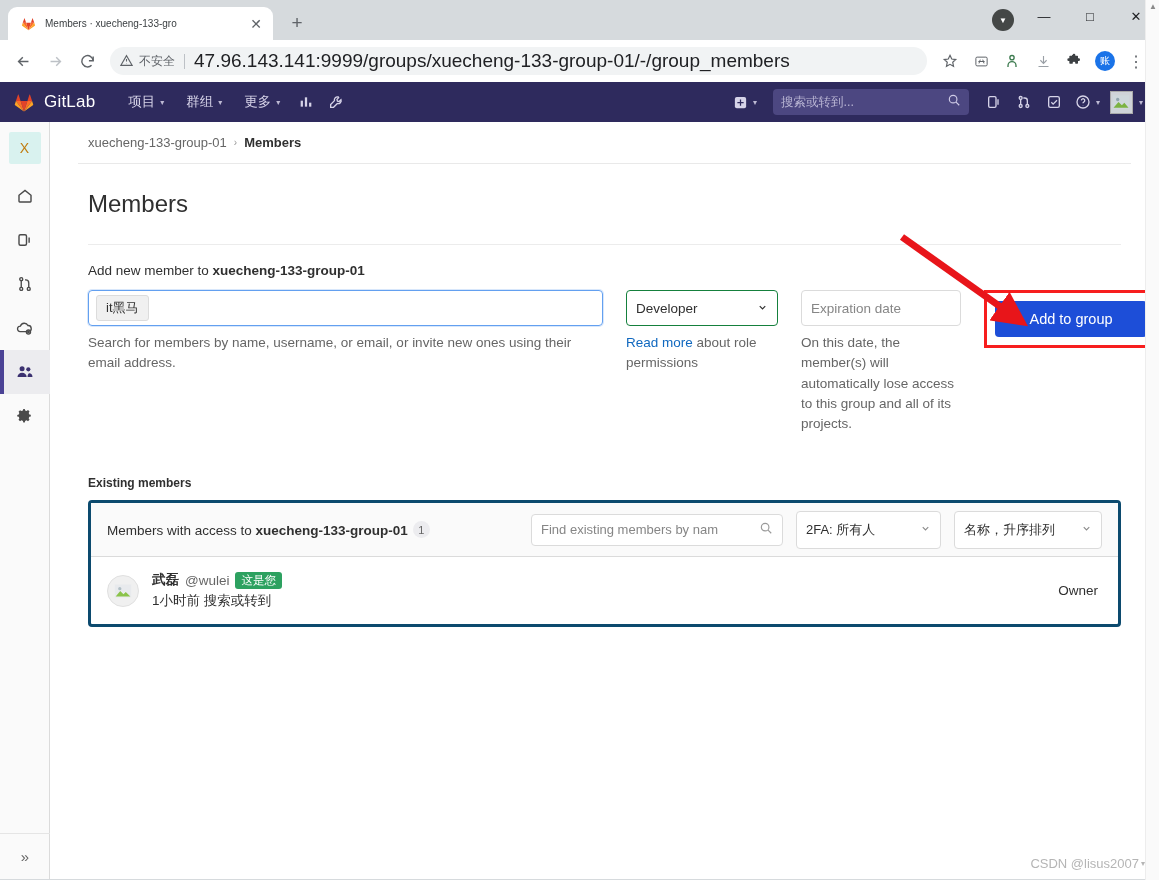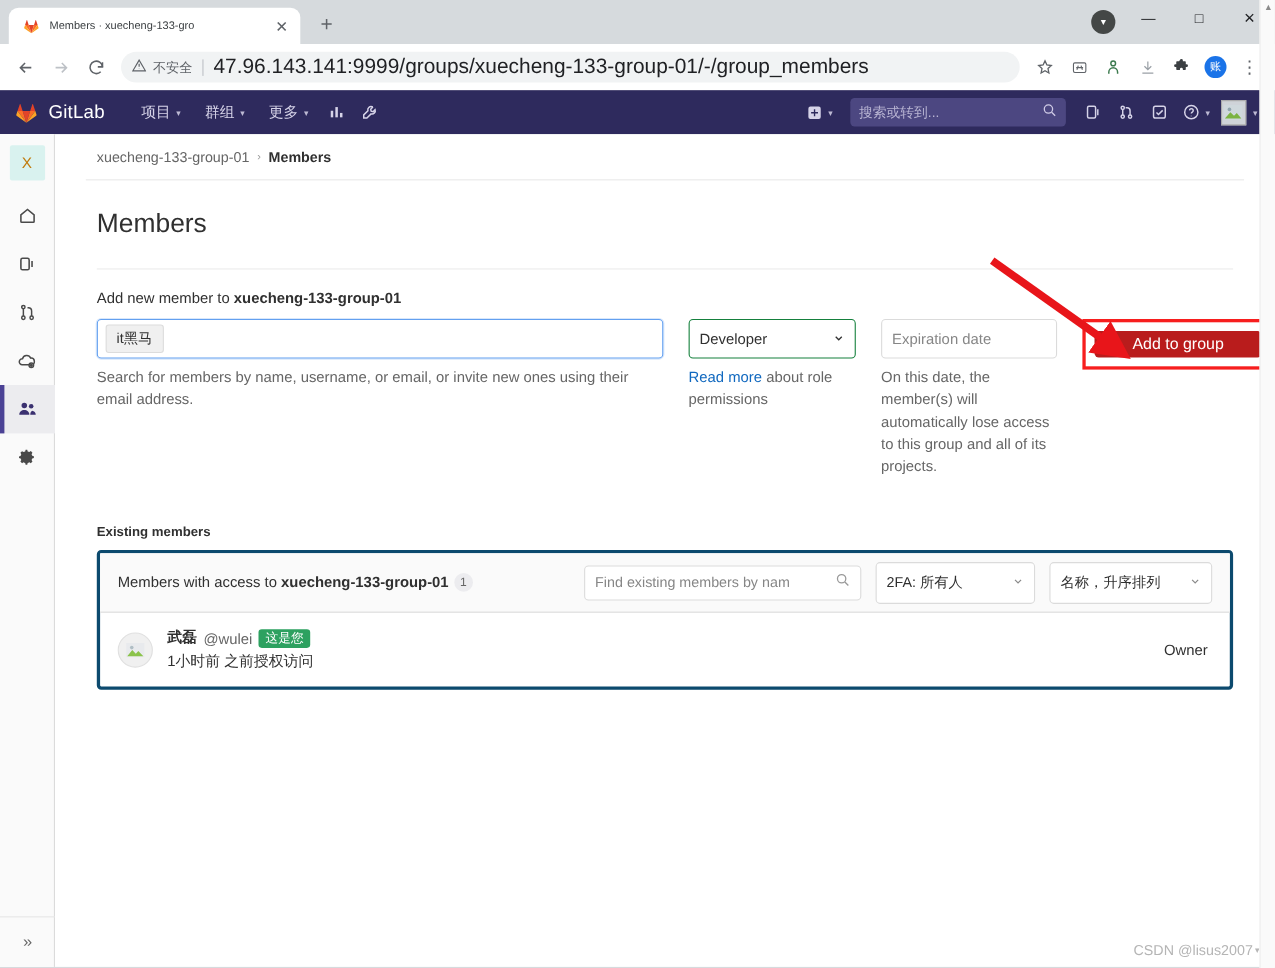--- a/index.html
+++ b/index.html
@@ -191,22 +191,22 @@
     display: flex; align-items: center; padding: 0 9px;
     font-size: 13.5px; color: #868686; background: #fff;
   }
 
   .col-btn { flex: 1; display: flex; justify-content: flex-end; padding-right: 1px; }
   .annot-box {
     border: 3px solid #f71e1e; padding: 8px;
     position: relative;
   }
   .btn-green {
-    background: #b91c1c; color: #fff; border-radius: 4px;
-    font-size: 14.5px; padding: 4px 22px; white-space: nowrap;
+    background: #1d4ed8; color: #fff; border-radius: 4px;
+    font-size: 14.5px; padding: 10px 22px; white-space: nowrap;
     min-width: 152px; text-align: center;
   }
   .arrow-svg { position: absolute; left: -95px; top: -64px; pointer-events: none; }
 
   .existing-title {
     font-size: 12px; color: #303030; font-weight: bold;
     padding: 42px 0 0 10px;
   }
 
   .panel {
@@ -626,21 +626,21 @@
               <circle cx="8.5" cy="9.5" r="1.8" fill="#b0bec5"></circle>
               <path d="M4 18l5-6 3.5 3.5L15 13l5 5z" fill="#8bc34a"></path>
             </svg>
           </div>
           <div class="m-info">
             <div class="m-line1">
               <span class="m-name">武磊</span>
               <span class="m-handle">@wulei</span>
               <span class="m-badge">这是您</span>
             </div>
-            <div class="m-line2">1小时前 之前授权访问</div>
+            <div class="m-line2">1小时前 搜索或转到</div>
           </div>
           <div class="m-role">Owner</div>
         </div>
       </div>
 
       <div class="watermark">
         <span>CSDN @lisus2007</span>
         <span style="font-size:8px;">▾</span>
       </div>
     </div>

